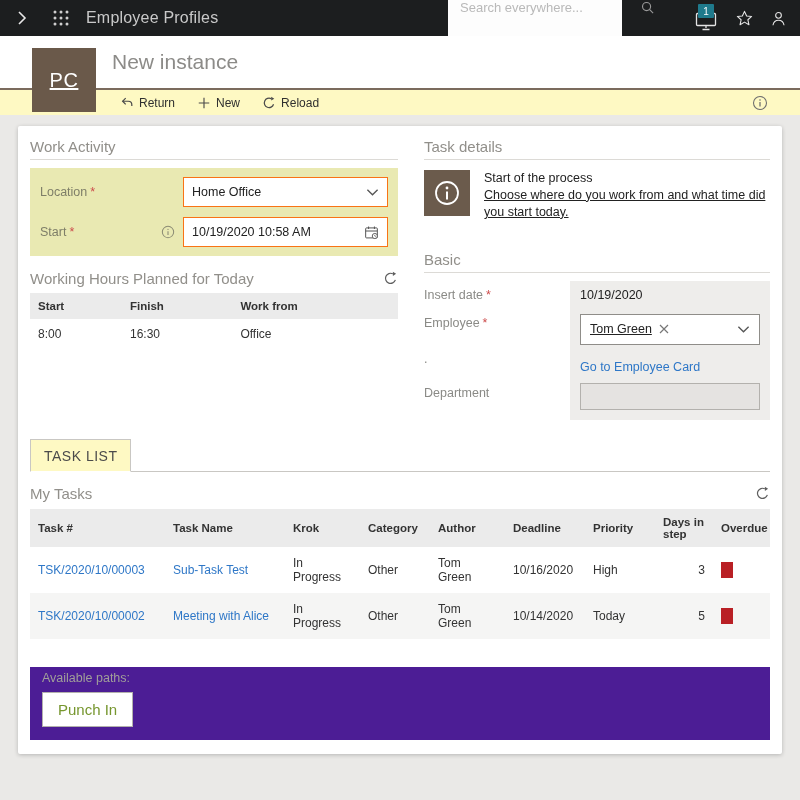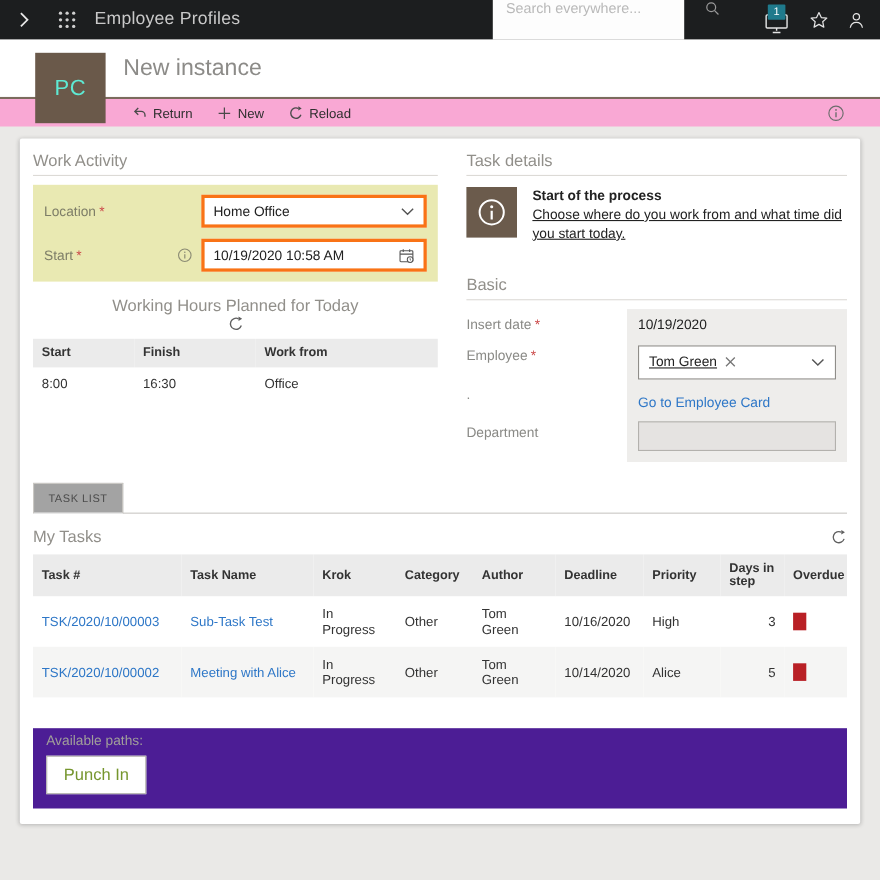--- a/index.html
+++ b/index.html
@@ -16,79 +16,79 @@
   .searchbox input::placeholder { color:#b9b9b9; }
   .searchbox .mag { margin-right:10px; color:#9a9a9a; display:flex; }
   .top-icons { position:absolute; right:12px; top:0; height:36px; display:flex; align-items:center; gap:15px; }
   .notif { position:relative; width:26px; height:26px; color:#e4e4e4; }
   .notif svg { position:absolute; bottom:0; left:1px; }
   .badge { position:absolute; top:-1px; left:4px; width:16px; height:14px; background:#1f7a8c; color:#fff; font-size:10px; display:flex; align-items:center; justify-content:center; border-radius:1px; }
   .top-ic { color:#e4e4e4; display:flex; }
 
   
   .app-header { position:relative; height:52px; background:#ffffff; }
-  .avatar { position:absolute; left:32px; top:12px; width:64px; height:64px; background:#6a594a; color:#5eead4; font-size:20px; display:flex; align-items:center; justify-content:center; z-index:5; letter-spacing:.5px; }
+  .avatar { position:absolute; left:32px; top:12px; width:64px; height:64px; background:#6a594a; color:#ffffff; font-size:20px; display:flex; align-items:center; justify-content:center; z-index:5; letter-spacing:.5px;text-decoration:underline; }
   .page-title { position:absolute; left:112px; top:14px; font-size:21px; color:#8c8b88; font-weight:400; }
   .brown-line { height:2px; background:#7b6b5d; }
-  .toolbar { position:relative; height:25px; background:#f9a8d4; display:flex; align-items:center; padding-left:120px; gap:22px; }
+  .toolbar { position:relative; height:25px; background:#fef9c3; display:flex; align-items:center; padding-left:120px; gap:22px; }
   .tb-btn { display:flex; align-items:center; gap:5px; font-size:12px; color:#2f2f2f; cursor:pointer; }
   .tb-btn .ic { color:#4a4a4a; display:flex; }
   .tb-info { position:absolute; right:32px; color:#6d6d6d; display:flex; cursor:pointer; }
 
   
   .main { height:687px; }
   .card { margin:11px 18px 0 18px; width:764px; min-height:450px; background:#fff; border-radius:2px; box-shadow:0 1px 4px rgba(0,0,0,.22); padding:12px 12px 14px 12px; }
   .sec-title { font-size:15px; color:#918f8a; font-weight:400; padding-bottom:4px; border-bottom:1px solid #dcdad6; }
   .cols { display:flex; gap:26px; }
   .col-left { width:368px; flex:0 0 368px; }
   .col-right { flex:1; min-width:0; }
 
   
   .yellow { background:#e9e9b2; padding:9px 10px; margin-top:8px; }
   .y-row { display:flex; align-items:center; }
   .y-row + .y-row { margin-top:10px; }
   .y-label { flex:1; font-size:12.5px; color:#7e7e68; display:flex; align-items:flex-end; }
   .req { color:#cc4b4b; margin-left:3px; }
   .y-info { color:#8b8b74; display:flex; margin-right:8px; }
-  .control { width:205px; height:30px; background:#fff; border:3px solid #f97316; display:flex; align-items:center; padding:0 8px; font-size:12.5px; color:#222; cursor:pointer; }
+  .control { width:205px; height:30px; background:#fff; border:1px solid #f97316; display:flex; align-items:center; padding:0 8px; font-size:12.5px; color:#222; cursor:pointer; }
   .control .spacer { flex:1; }
   .control .cicon { color:#555; display:flex; }
 
-  .wh-head { display:flex; align-items:center; justify-content:space-between; margin-top:14px; margin-bottom:6px;flex-direction:column; }
+  .wh-head { display:flex; align-items:center; justify-content:space-between; margin-top:14px; margin-bottom:6px; }
   .wh-title { font-size:15px; color:#918f8a; font-weight:400; }
   .refresh { color:#5f5f5f; display:flex; cursor:pointer; }
   table { border-collapse:collapse; }
   .wh-table { width:100%; }
   .wh-table th { background:#ebebeb; font-size:11.5px; color:#333; text-align:left; padding:7px 8px; font-weight:bold; }
   .wh-table td { font-size:12px; color:#333; padding:8px 8px; }
 
   
   .info-row { display:flex; gap:14px; margin-top:10px; }
   .info-sq { width:46px; height:46px; background:#6b5b4c; color:#fff; display:flex; align-items:center; justify-content:center; flex:0 0 46px; }
-  .step-title { font-size:12.5px; font-weight:bold; color:#222; line-height:1.35; }
+  .step-title { font-size:12.5px; font-weight:normal; color:#222; line-height:1.35; }
   .step-desc { font-size:12.5px; color:#222; line-height:1.35;text-decoration:underline; }
   .basic-title { margin-top:30px; }
   .basic-fields { position:relative; margin-top:8px; }
   .basic-fields::before { content:""; position:absolute; left:146px; right:0; top:0; bottom:0; background:#eeedeb; }
   .b-row { position:relative; display:flex; align-items:flex-start; }
   .b-label { width:146px; flex:0 0 146px; font-size:12.5px; color:#8a8a86; padding-top:7px; display:flex; }
   .b-value { flex:1; padding:0 10px; }
   .b-text { font-size:12.5px; color:#222; padding-top:7px; height:28px; }
   .combo { margin-top:5px; height:31px; background:#fff; border:1px solid #8f8d89; display:flex; align-items:center; padding:0 9px; cursor:pointer; }
   .combo .name { font-size:12.5px; color:#222; text-decoration:underline; }
   .combo .rm { color:#777; display:flex; margin-left:7px; cursor:pointer; }
   .combo .spacer { flex:1; }
   .emp-link-row { padding-top:12px; height:34px; }
   .emp-link { font-size:12.5px; color:#2e77c7; text-decoration:none; }
   .dept-row { padding-bottom:10px; }
   .dept-input { margin-top:4px; height:27px; background:#e5e3e1; border:1px solid #b3b1ad; }
 
   
   .tabstrip { margin-top:18px; border-bottom:1px solid #c9c7c3; padding-left:0; }
-  .tab { display:inline-block; padding:8px 13px 7px; font-size:10px; letter-spacing:.5px; color:#4b4b4b; background:#a3a3a3; border:1px solid #c9c7c3; border-bottom:1px solid #fff; position:relative; top:1px; cursor:pointer; }
+  .tab { display:inline-block; padding:8px 13px 7px; font-size:14px; letter-spacing:.5px; color:#4b4b4b; background:#fef9c3; border:1px solid #c9c7c3; border-bottom:1px solid #fff; position:relative; top:1px; cursor:pointer; }
   .mt-head { display:flex; align-items:center; justify-content:space-between; margin-top:13px; margin-bottom:7px; }
   .tasks-table { width:100%; table-layout:fixed; }
   .tasks-table th { background:#ebebeb; font-size:11.5px; color:#333; text-align:left; padding:7px 8px; font-weight:bold; }
   .tasks-table td { font-size:12px; color:#333; padding:9px 8px; }
   .tasks-table tr.alt td { background:#f5f5f4; }
   .tasks-table a { color:#2e77c7; text-decoration:none; cursor:pointer; }
   .num { text-align:right; }
   .sq { display:inline-block; width:12px; height:16px; background:#b92025; vertical-align:middle; }
 
   .paths { margin-top:28px; background:#4c1d95; padding:4px 12px 13px; }
@@ -377,21 +377,21 @@
         <td class="num">3</td>
         <td><span class="sq"></span></td>
       </tr>
       <tr class="alt">
         <td><a>TSK/2020/10/00002</a></td>
         <td><a>Meeting with Alice</a></td>
         <td>In Progress</td>
         <td>Other</td>
         <td>Tom Green</td>
         <td>10/14/2020</td>
-        <td>Alice</td>
+        <td>Today</td>
         <td class="num">5</td>
         <td><span class="sq"></span></td>
       </tr>
     </tbody>
   </table>
 
   <div class="paths">
     <div class="paths-label">Available paths:</div>
     <button class="punch">Punch In</button>
   </div>

